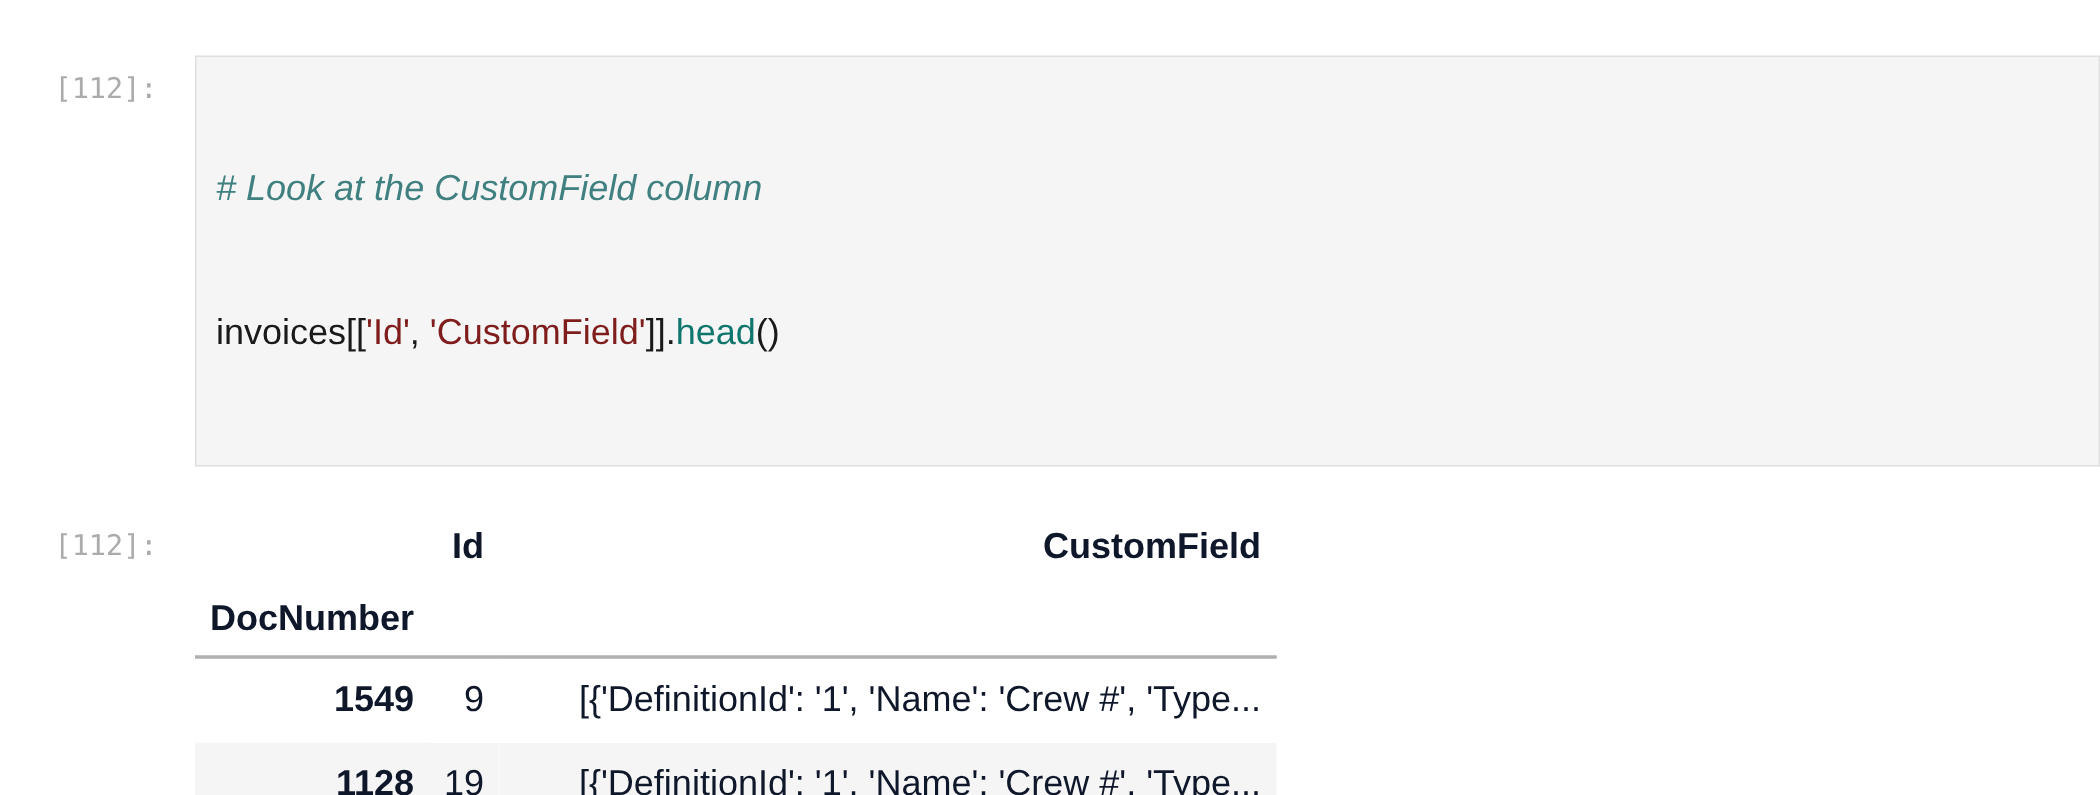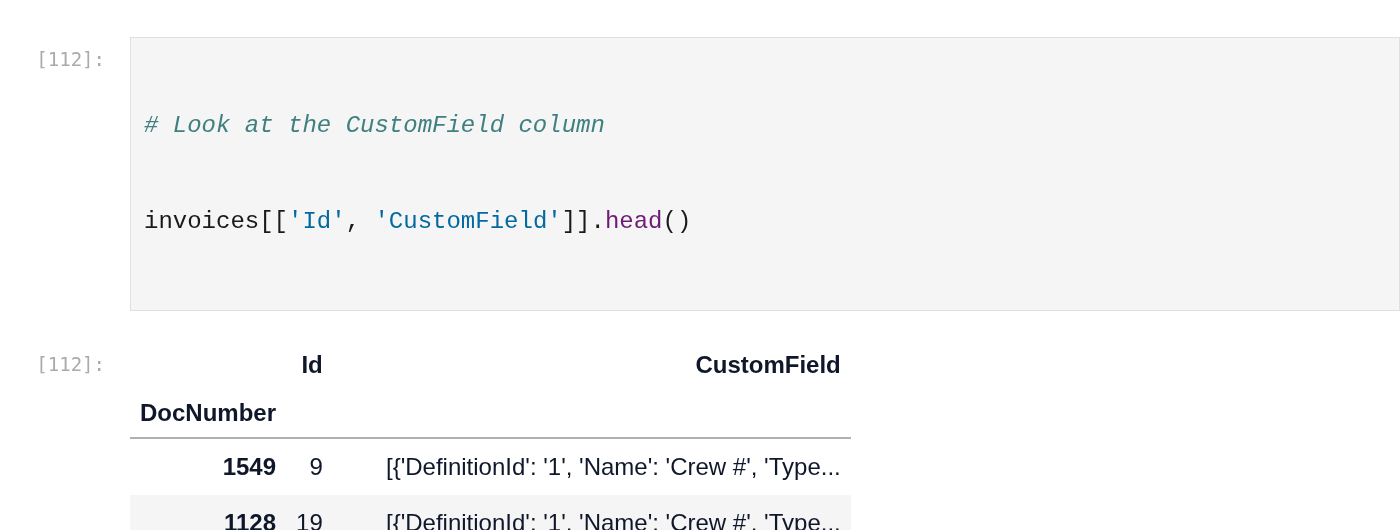--- a/index.html
+++ b/index.html
@@ -25,30 +25,30 @@
     user-select: none;
   }
   .prompt-in  { padding-top: 11px; }
   .prompt-out { padding-top: 12px; }
 
   .code-area {
     flex: 1 1 auto;
     background: #f5f5f5;
     border: 1px solid #e0e0e0;
     padding: 8px 12px 8px 13px;
-    font-family: Liberation Mono, monospace;
+    font-family: Liberation Sans, sans-serif;
     font-size: 24px;
     line-height: 32px;
     color: #1a1a1a;
     white-space: pre;
     min-height: 82px;
   }
   .tok-comment { color: #408080; font-style: italic; }
-  .tok-string  { color: #0369a1; }
-  .tok-func    { color: #701a75; }
+  .tok-string  { color: #7f1d1d; }
+  .tok-func    { color: #0f766e; }
 
   .output-cell { margin-top: 30px; }
 
   table.dataframe {
     border-collapse: collapse;
     font-size: 24px;
     color: #0f172a;
     table-layout: fixed;
     border: none;
   }

